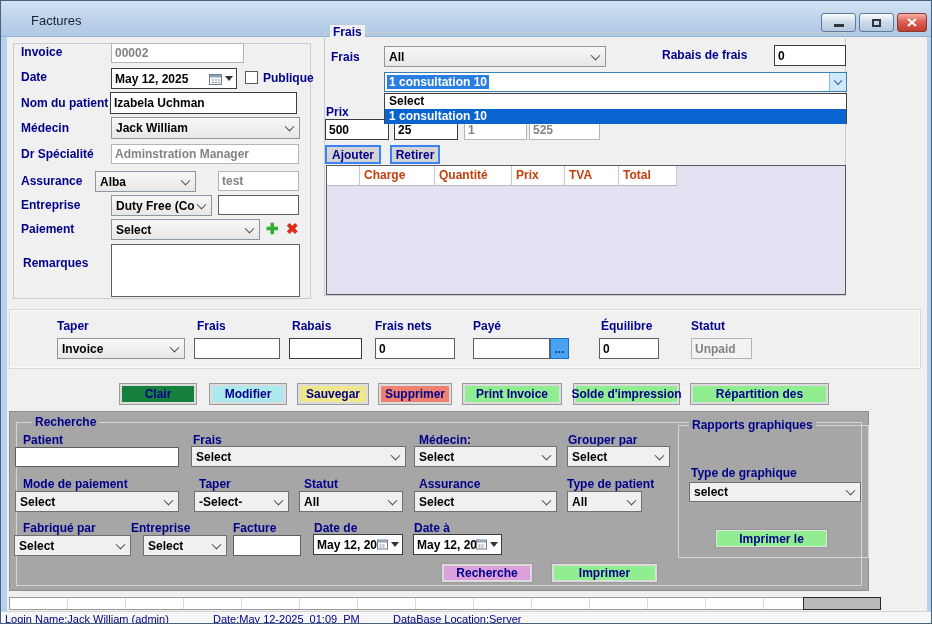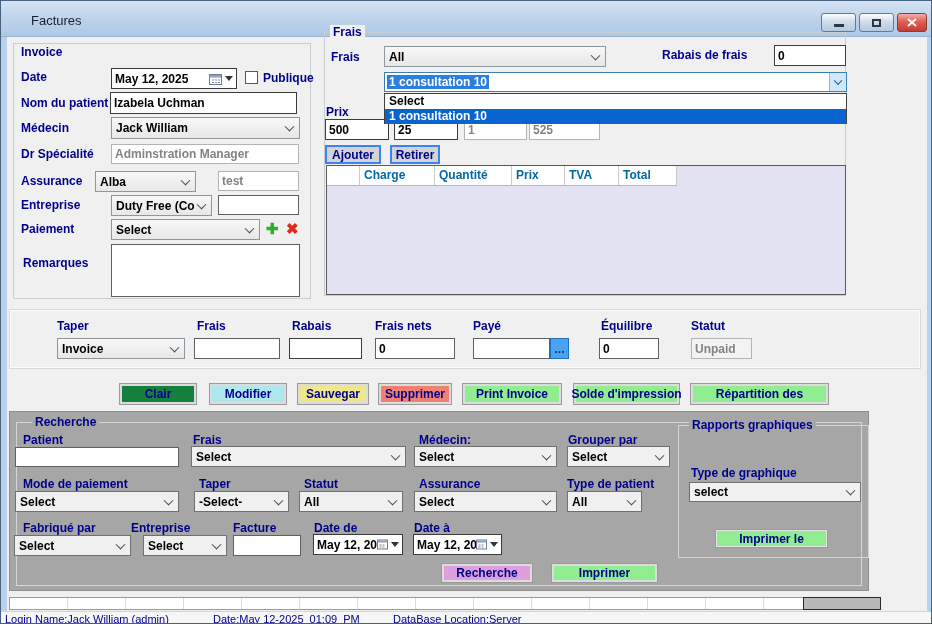--- a/index.html
+++ b/index.html
@@ -53,21 +53,21 @@
                   border-right:1.6px solid #1f5e94; border-bottom:1.6px solid #1f5e94;
                   transform:translateY(-70%) rotate(45deg); }
   .droplist { position:absolute; background:#fff; border:1px solid #404040; z-index:20; }
   .dropitem { height:15px; line-height:15px; padding:0 4px; font-size:12px; font-weight:bold; color:#000;
               white-space:nowrap; overflow:hidden; }
   .dropitem.hl { background:#0a64d0; color:#fff; }
   .gridwrap { position:absolute; border:1px solid #5a5a5a; background:#e2e2f2; }
   .gridhead { position:absolute; left:0; top:0; height:20px; width:350px; background:#fff;
               border-bottom:1px solid #b8b8b8; display:flex; }
   .ghc { border-right:1px solid #c9c9c9; height:100%; padding:2px 4px; font-weight:bold; font-size:12px;
-         color:#0369a1; white-space:nowrap; overflow:hidden; }
+         color:#c2410c; white-space:nowrap; overflow:hidden; }
   .panel { position:absolute; border:1px solid #d8d8d8; box-shadow:inset 0 0 0 1px #fbfbfb; background:#f0f0f0; }
   .spanel { position:absolute; background:#a6a6a6; border:1px solid #8e8e8e; }
   .spanel .grpbox { border-color:#d4d4d4; }
   .icnbtn { position:absolute; font-size:15px; font-weight:bold; line-height:1; cursor:default; }
   .gridstrip { position:absolute; background:#fff; border:1px solid #9a9a9a;
                background-image:repeating-linear-gradient(90deg, transparent 0 57px, #dcdcdc 57px 58px); }
   .statusbar { position:absolute; left:0; top:610px; width:932px; height:24px; background:#f6f6f6;
                border-top:1px solid #d4d4d4; }
   .statusbar span { position:absolute; top:1px; font-size:11px; color:#00008b; white-space:pre; }
 </style>
@@ -88,20 +88,21 @@
       <svg width="10" height="9">
         <path d="M1 1 L9 8 M9 1 L1 8" stroke="#fff" stroke-width="2"></path>
         </svg>
     </div>
   </div>
 
   <div class="client"></div>
 
   <div class="grpbox" style="left:12px;top:42px;width:298px;height:256px;"></div>
   <div class="lbl" style="left:20px;top:44px;">Invoice</div>
+  <div class="tb gray" style="left:110px;top:42px;width:133px;height:20px;">00002</div>
 
   <div class="lbl" style="left:20px;top:69px;">Date</div>
   <div class="dtp" style="left:110px;top:67px;width:126px;height:21px;">
     <span class="txt">May 12, 2025</span>
     <svg width="13" height="12">
       <rect x="0.5" y="1.5" width="12" height="10" fill="#fff" stroke="#6b7d90"></rect>
       <rect x="1" y="2" width="11" height="2.5" fill="#8fa3b8"></rect>
       <path d="M3 7h2M6 7h2M9 7h2M3 9.5h2M6 9.5h2M9 9.5h2" stroke="#7a8a9a"></path>
       </svg>
     <span class="arrow"></span>

